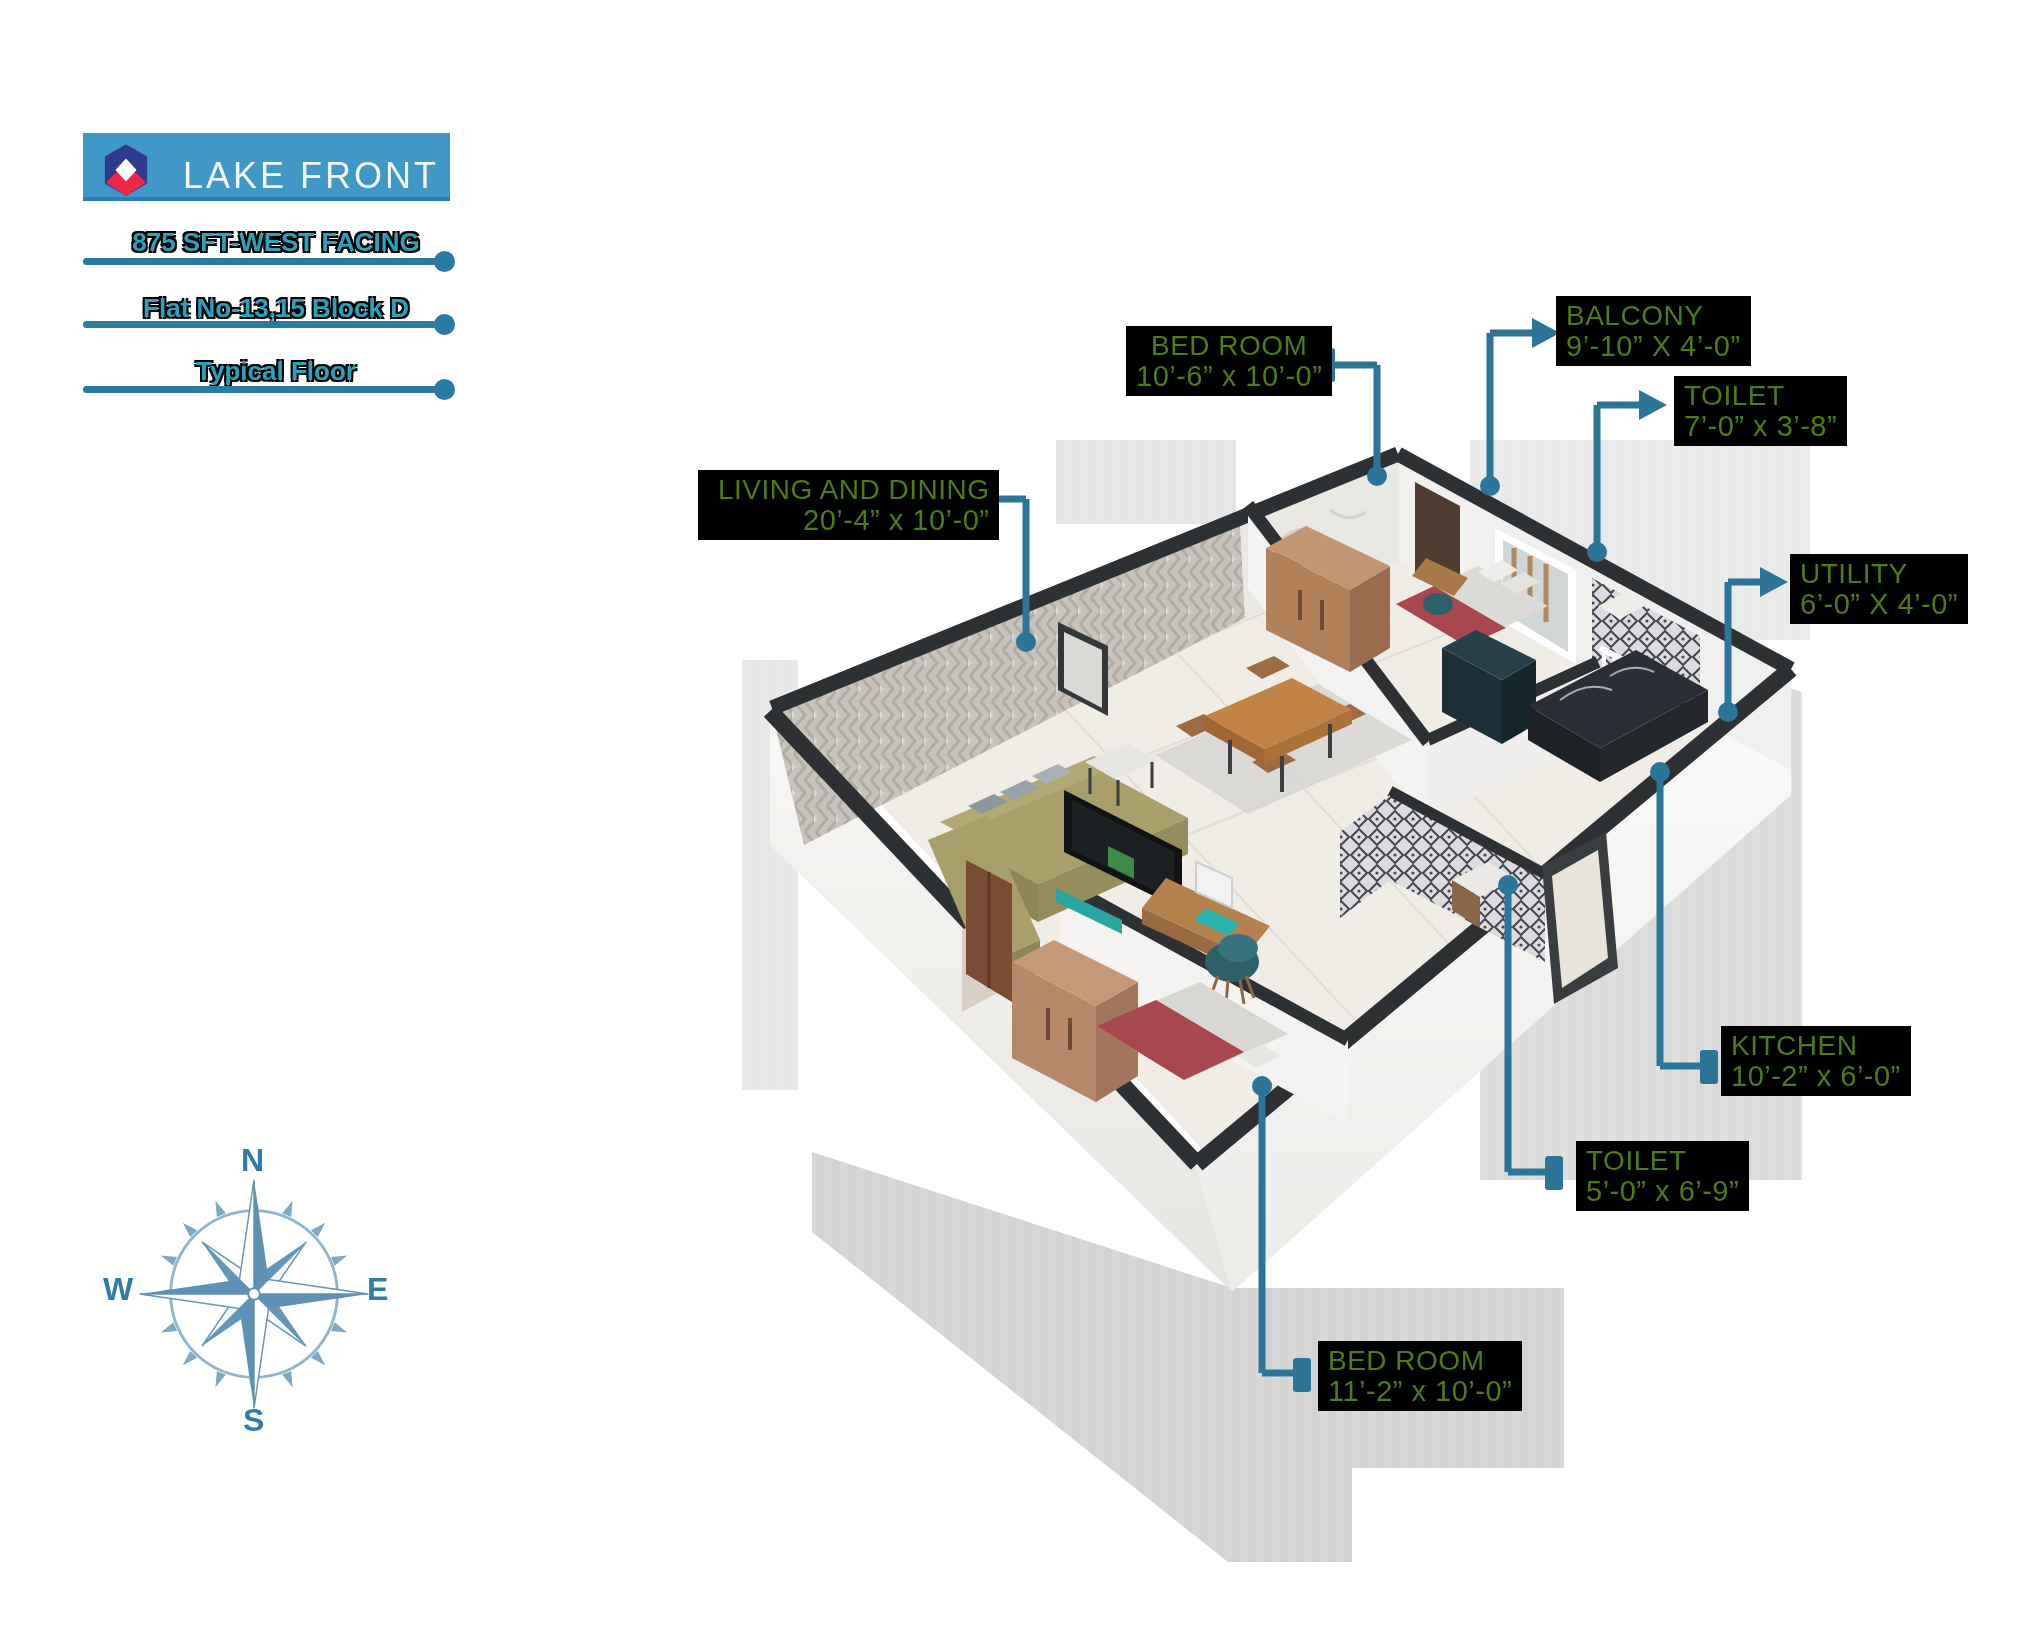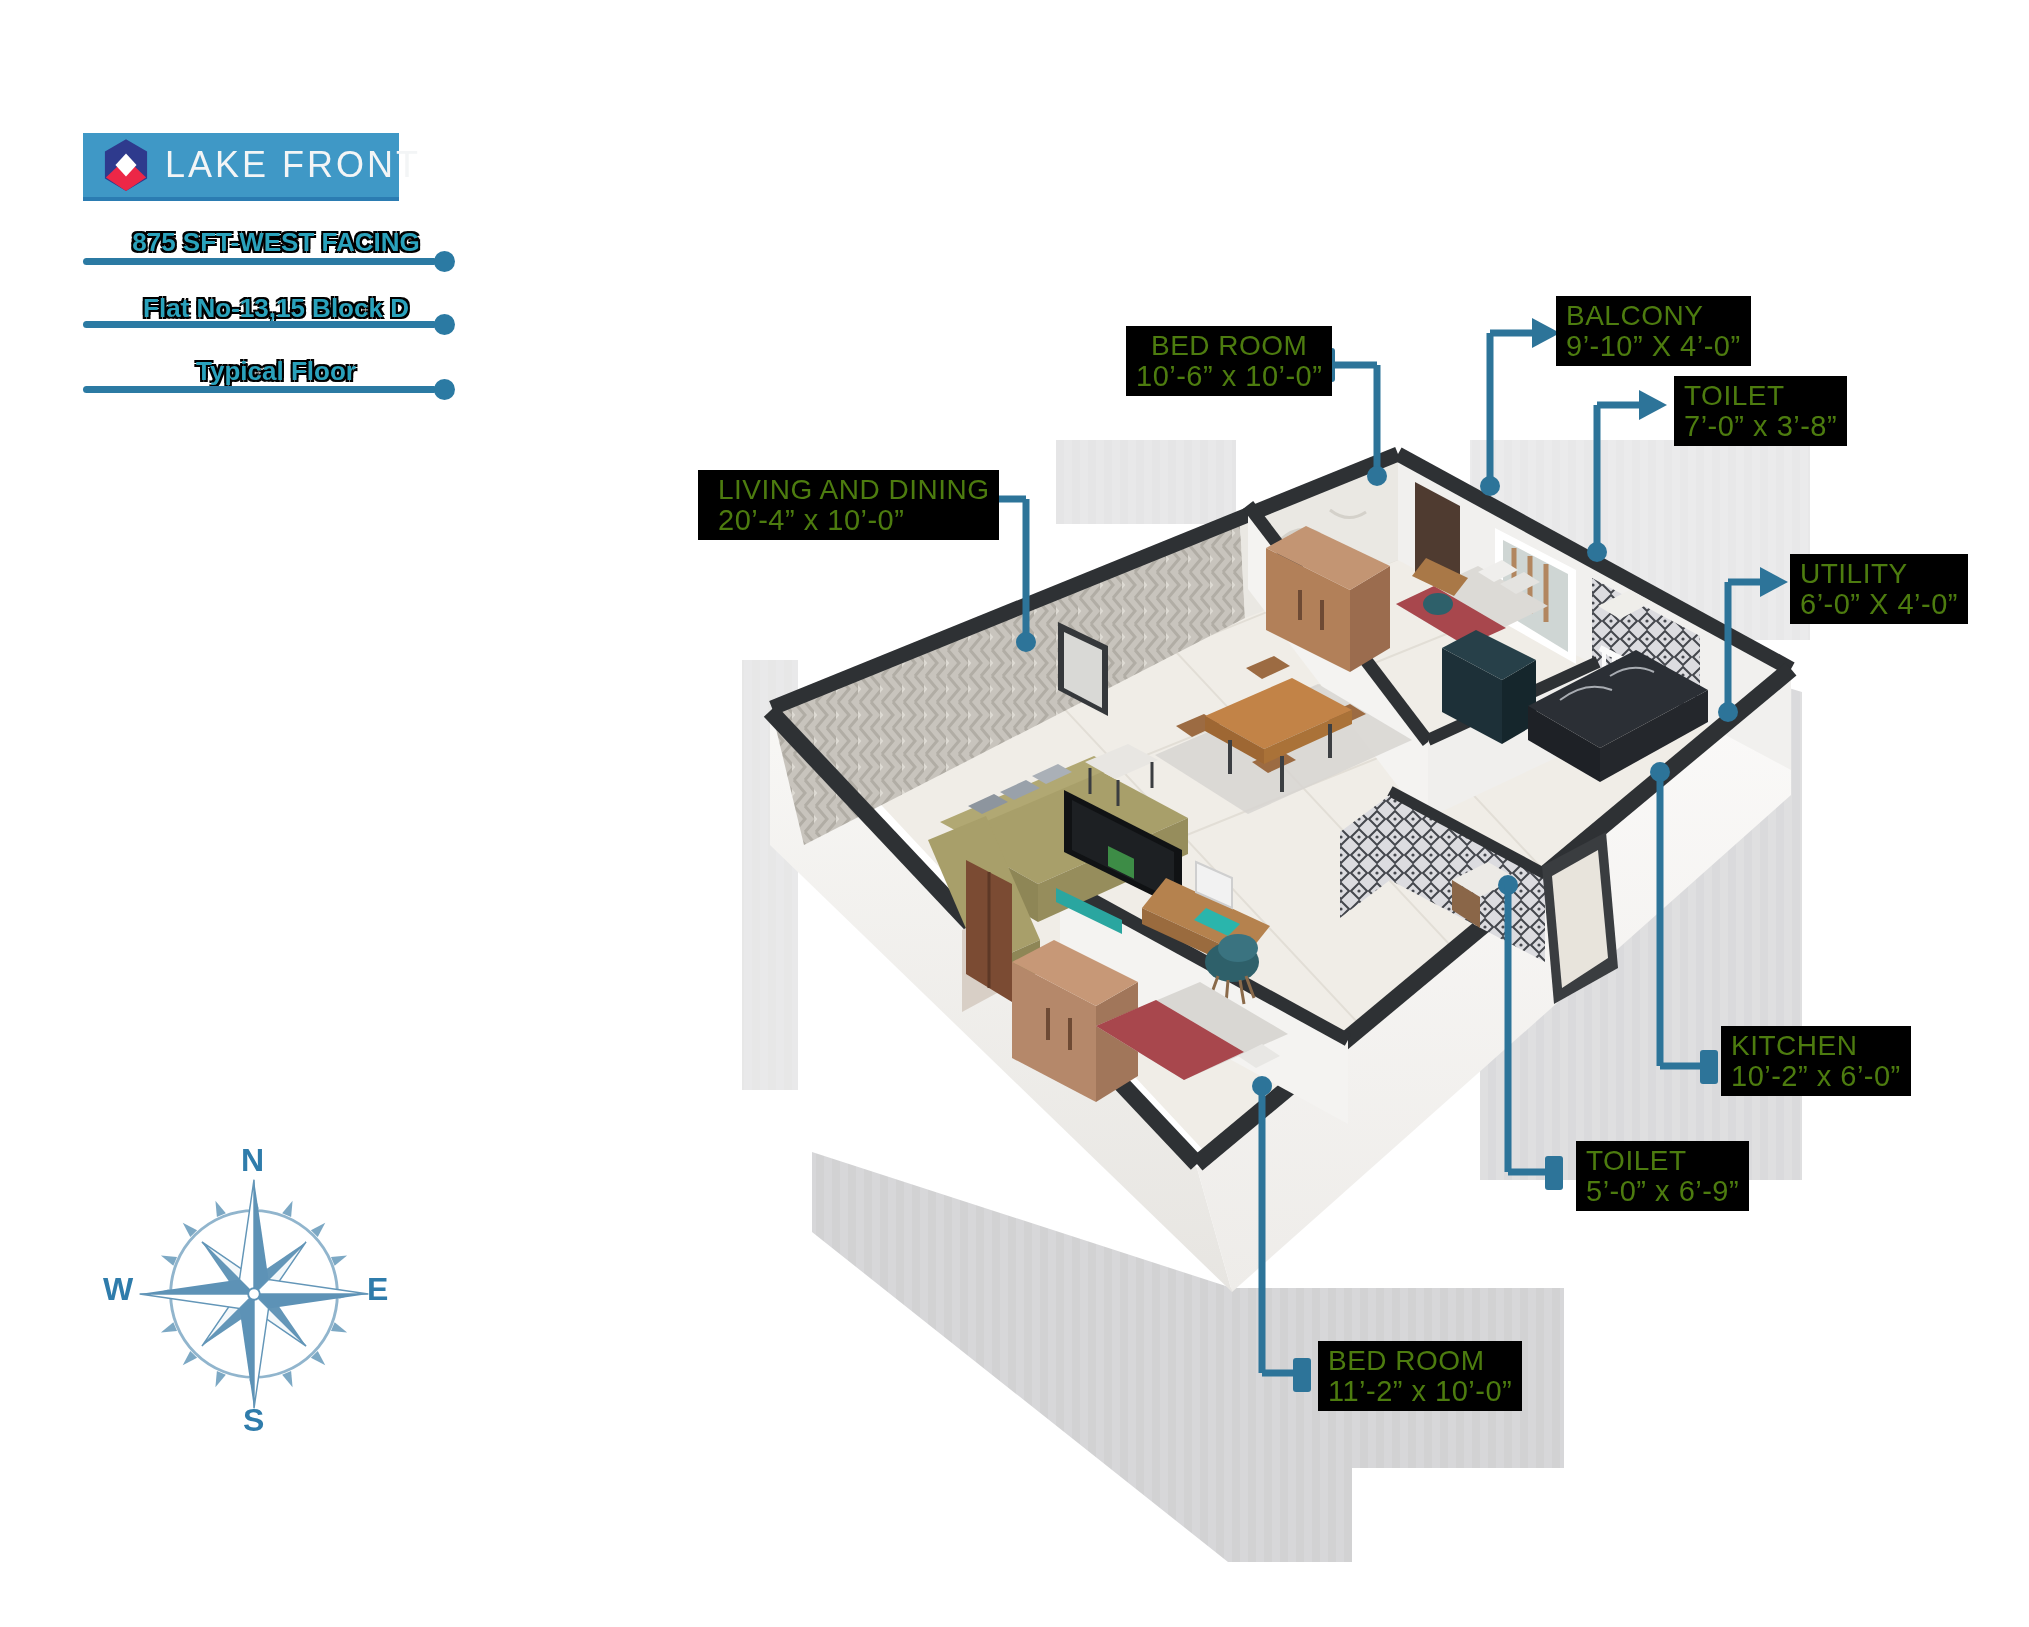--- a/index.html
+++ b/index.html
@@ -2,23 +2,23 @@
 <html><head>
 <meta charset="utf-8">
 <style>
   html,body{margin:0;padding:0;}
   body{
     width:2029px;height:1627px;position:relative;background:#ffffff;
     font-family:"Liberation Sans",sans-serif;overflow:hidden;
   }
   
   .banner{
-    position:absolute;left:83px;top:133px;width:316px;height:68px;
+    position:absolute;left:83px;top:133px;width:367px;height:68px;
     background:#3f98c6;border-bottom:4px solid #2b7cb2;box-sizing:border-box;
-    display:flex;align-items:center;
+    display:flex;align-items:flex-end;gap:18px;
   }
   .logo-icon{margin-left:20px;width:46px;height:54px;flex:0 0 auto;}
   .banner-title{
     color:#f3f5f6;font-size:36px;font-weight:400;letter-spacing:3px;
     margin-left:16px;white-space:nowrap;
   }
   
   .hline{
     position:absolute;left:99px;width:354px;text-align:center;
     color:#2aa2bc;font-weight:700;font-size:26px;white-space:nowrap;
@@ -40,21 +40,21 @@
   #rule-3{top:386px;}
   
   #plan-svg{position:absolute;left:0;top:0;width:2029px;height:1627px;}
   
   .callout{
     position:absolute;background:#000;color:#4d7c0f;
     font-size:28px;line-height:31px;letter-spacing:.5px;
     padding:4px 10px;white-space:nowrap;z-index:5;
   }
   .callout .dims{font-size:29px;}
-  #cl-living{left:698px;top:470px;min-width:238px;padding-left:20px;}
+  #cl-living{left:698px;top:470px;text-align:right;min-width:238px;padding-left:20px;}
   #cl-bedroom-top{left:1126px;top:326px;text-align:center;min-width:172px;}
   #cl-balcony{left:1556px;top:296px;min-width:160px;}
   #cl-toilet-top{left:1674px;top:376px;min-width:140px;}
   #cl-utility{left:1790px;top:554px;min-width:150px;}
   #cl-kitchen{left:1721px;top:1026px;min-width:158px;}
   #cl-toilet-bottom{left:1576px;top:1141px;min-width:152px;}
   #cl-bedroom-bottom{left:1318px;top:1341px;min-width:164px;}
   
   #compass-svg{position:absolute;left:128px;top:1168px;width:252px;height:252px;}
   .cletter{

